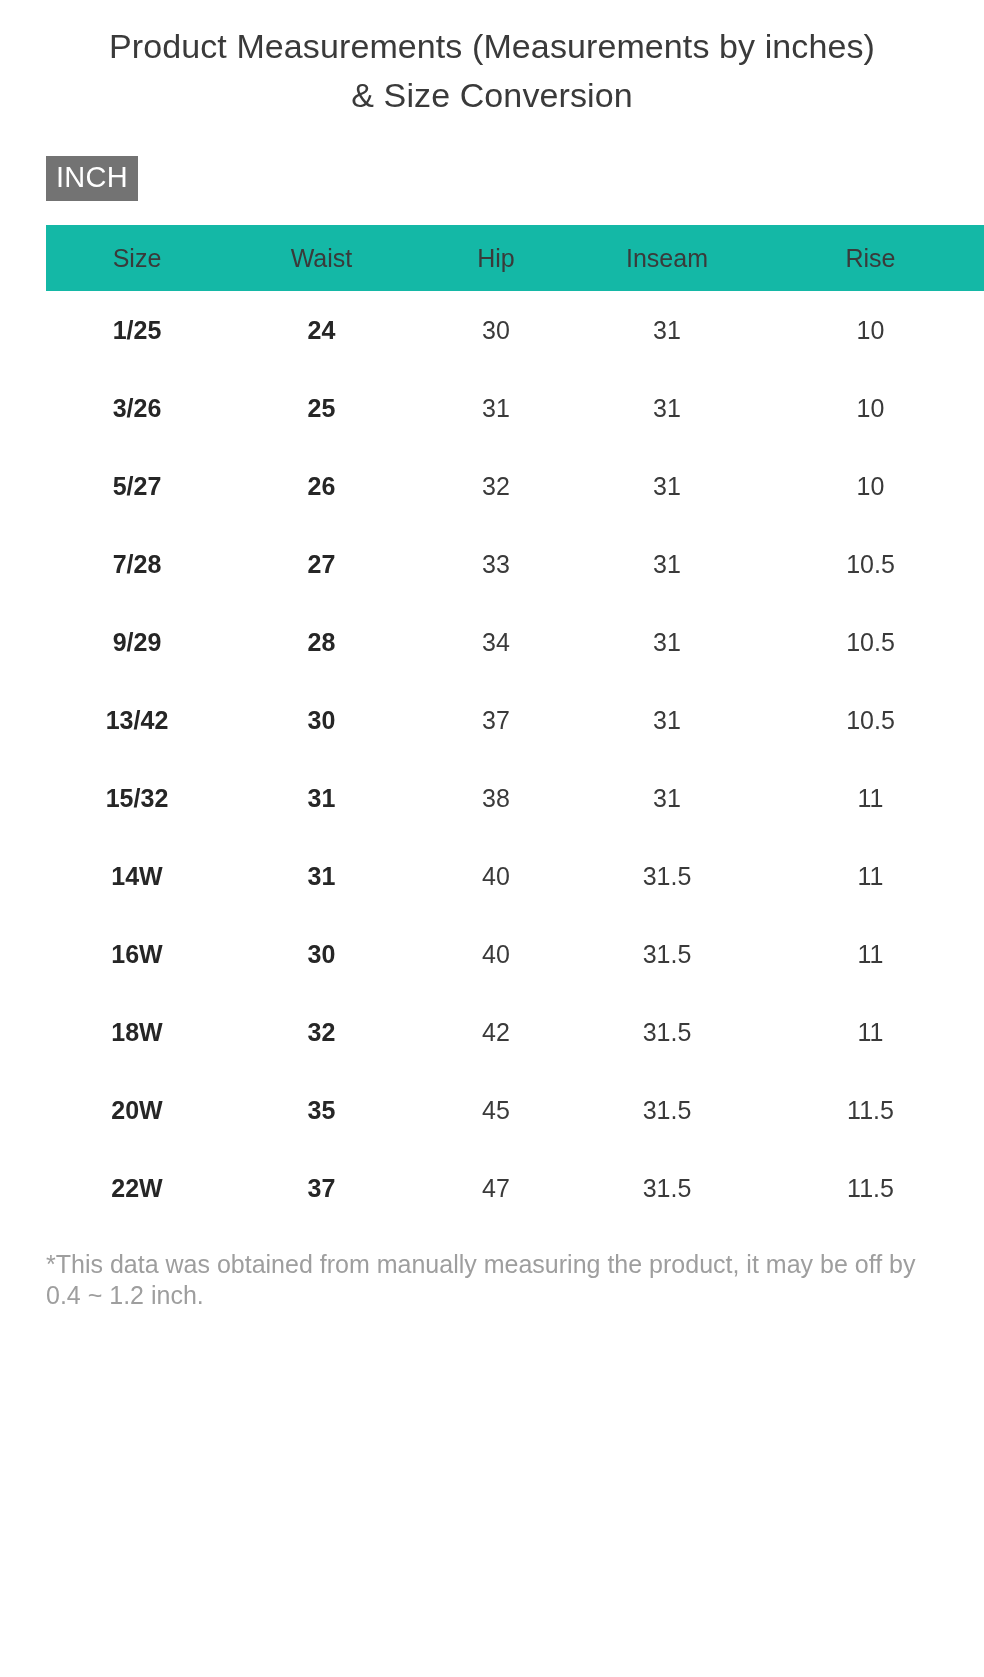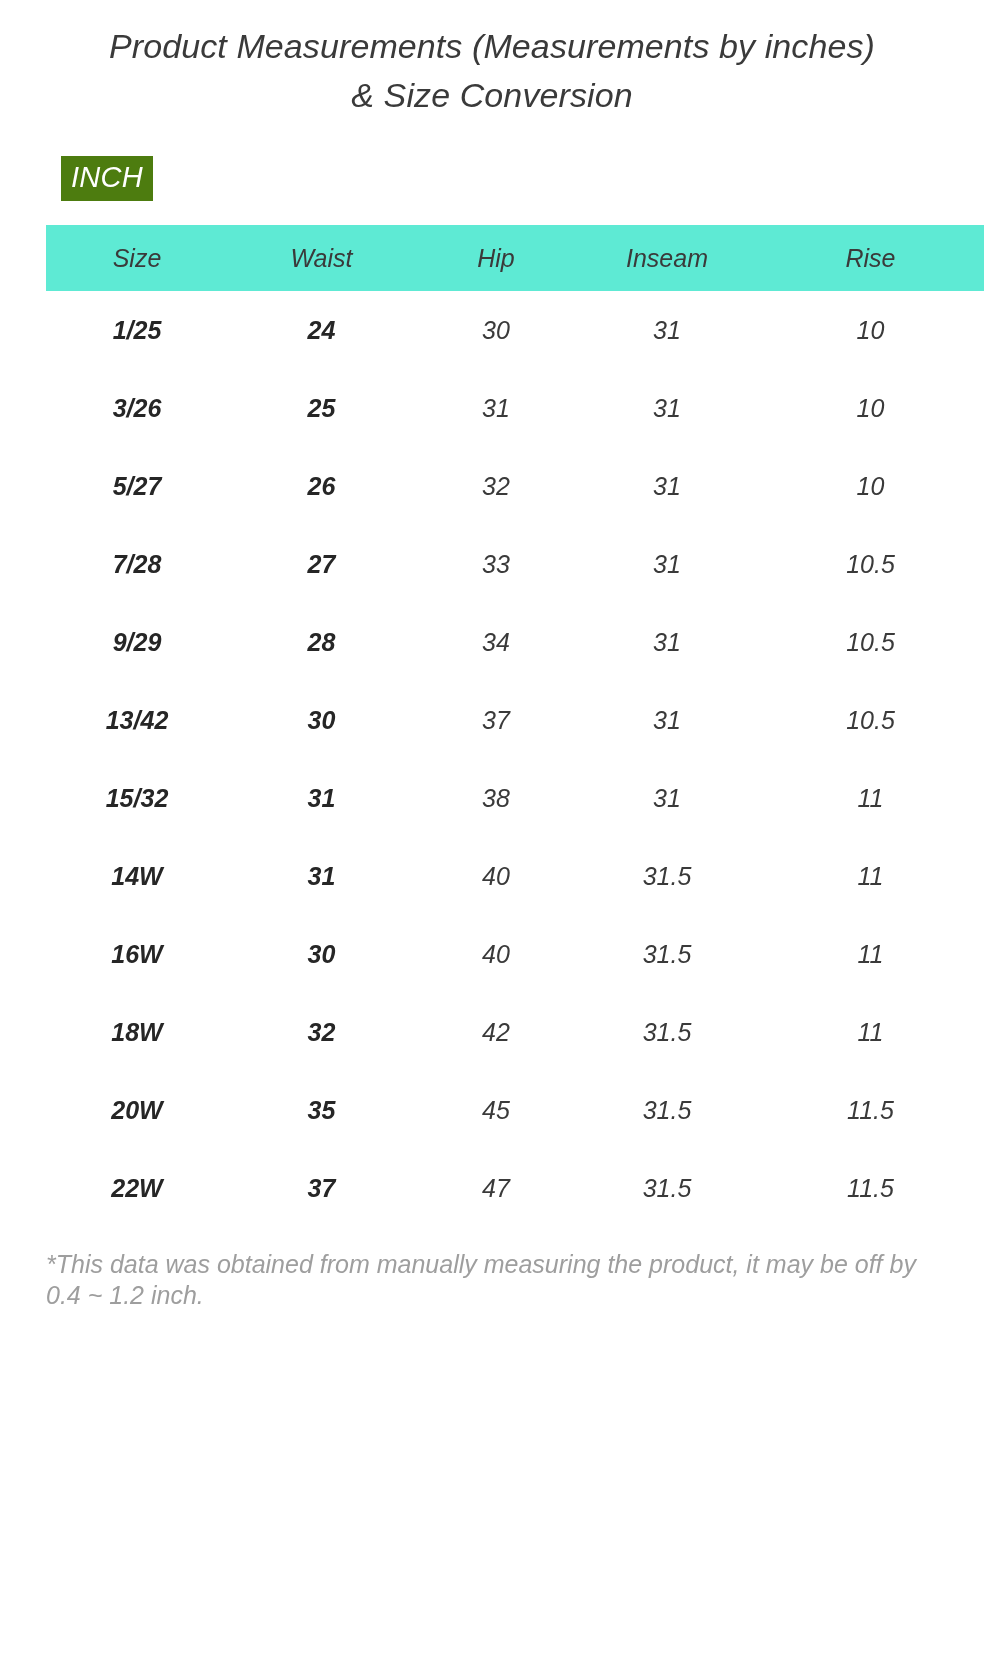--- a/index.html
+++ b/index.html
@@ -15,21 +15,20 @@
     color: #333333;
     -webkit-font-smoothing: antialiased;
   }
 
   .page {
     position: relative;
     width: 984px;
     height: 1677px;
     background: #ffffff;
     overflow: hidden;
-    font-style: italic;
   }
 
   
   .title {
     margin: 0 auto;
     padding-top: 22px;
     width: 790px;
     text-align: center;
     font-size: 34px;
     line-height: 49px;
@@ -39,44 +38,43 @@
   }
 
   
   .badge-row {
     margin-top: 36px;
     padding-left: 46px;
   }
 
   .unit-badge {
     display: inline-block;
-    background: #4d7c0f;
+    background: #737373;
     color: #ffffff;
     font-size: 29px;
     line-height: 1;
     font-weight: 400;
     padding: 7px 10px 9px 10px;
     letter-spacing: 0.3px;
-    margin-left: 15px;
   }
 
   
   .table-wrap {
     margin-top: 24px;
     padding-left: 46px;
   }
 
   table.size-table {
     width: 938px;
     border-collapse: collapse;
     table-layout: fixed;
   }
 
   table.size-table thead tr {
-    background: #5eead4;
+    background: #14b8a6;
     padding-left: 9px;
   }
 
   table.size-table th {
     font-size: 25px;
     font-weight: 400;
     color: #3a3a3a;
     height: 66px;
     text-align: center;
     vertical-align: middle;

